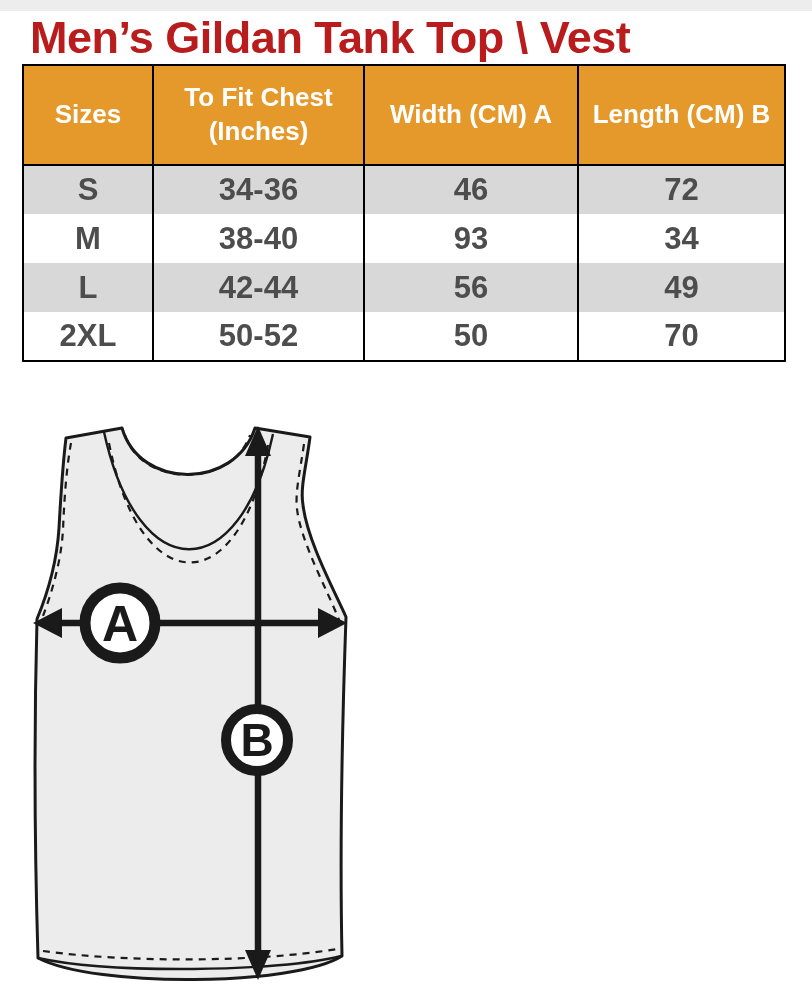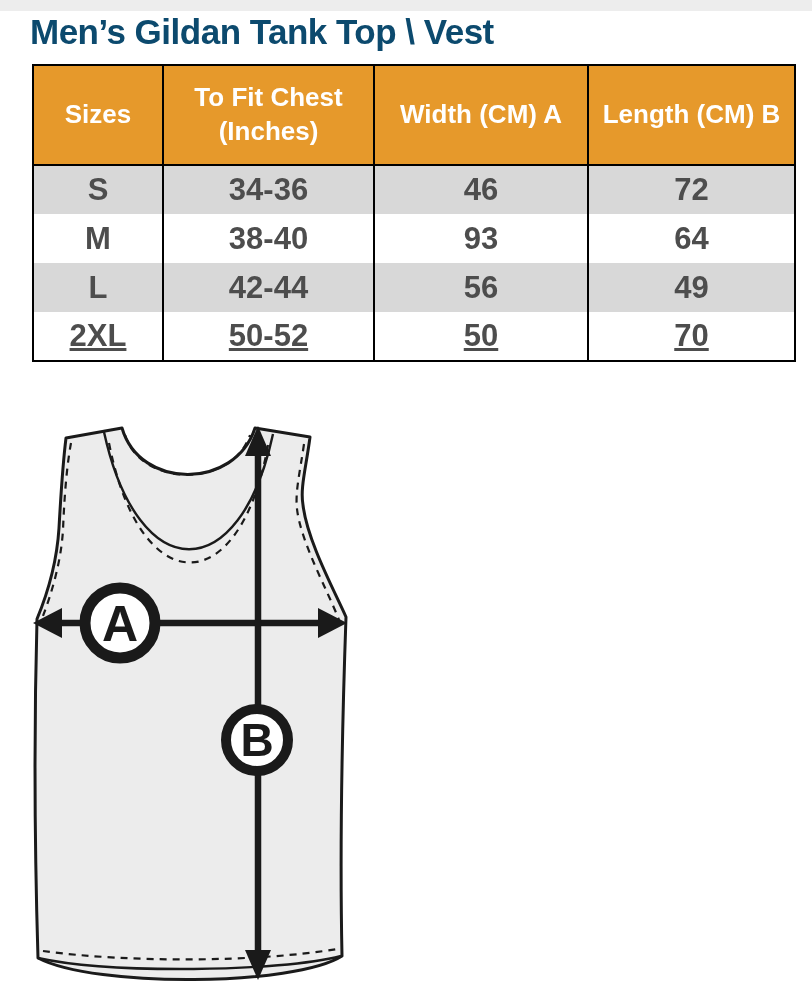--- a/index.html
+++ b/index.html
@@ -16,26 +16,26 @@
   html,body{width:812px;height:1000px;background:#fff;overflow:hidden;}
   body{font-family:"Liberation Sans","DejaVu Sans",sans-serif;position:relative;}
 
   .top-strip{
     position:absolute;left:0;top:0;width:812px;height:11px;
     background:#ededed;
   }
 
   .page-title{
     position:absolute;left:30px;top:12px;width:760px;
-    font-size:35px;font-weight:700;letter-spacing:-0.5px;color:#0c4a6e;
+    font-size:45px;font-weight:700;letter-spacing:-0.5px;color:#b91c1c;
     white-space:nowrap;
   }
 
   table.size-chart{
-    position:absolute;left:32px;top:64px;width:762px;
+    position:absolute;left:22px;top:64px;width:762px;
     border-collapse:collapse;table-layout:fixed;
     border:2px solid var(--border);
   }
   table.size-chart col.c1{width:130px;}
   table.size-chart col.c2{width:211px;}
   table.size-chart col.c3{width:214px;}
   table.size-chart col.c4{width:207px;}
 
   table.size-chart th{
     background:var(--header-bg);color:var(--header-text);
@@ -46,21 +46,21 @@
   }
   table.size-chart td{
     font-size:31px;font-weight:700;color:var(--cell-text);
     text-align:center;vertical-align:middle;
     border-left:2px solid var(--border);
     border-right:2px solid var(--border);
     height:49px;padding:0 4px;
   }
   table.size-chart tbody tr{background:var(--row-bg);}
   table.size-chart tbody tr:nth-child(odd){background:var(--row-alt-bg);}
-  table.size-chart tbody tr:last-child td{border-bottom:2px solid var(--border);text-decoration:underline;}
+  table.size-chart tbody tr:last-child td{border-bottom:2px solid var(--border);}
 
   .diagram-wrap{
     position:absolute;left:0;top:410px;width:400px;height:590px;
   }
   .garment{fill:var(--garment-fill);stroke:var(--line);stroke-width:3;stroke-linejoin:round;}
   .seam{fill:none;stroke:var(--line);stroke-width:2.4;}
   .stitch{fill:none;stroke:var(--line);stroke-width:2.2;stroke-dasharray:7 6;}
   .measure{stroke:var(--line);stroke-width:6.5;}
   .arrowhead{fill:var(--line);stroke:none;}
   .badge-circle{fill:#fff;stroke:var(--line);}
@@ -95,21 +95,21 @@
     <tr>
       <td>S</td>
       <td>34-36</td>
       <td>46</td>
       <td>72</td>
     </tr>
     <tr>
       <td>M</td>
       <td>38-40</td>
       <td>93</td>
-      <td>64</td>
+      <td>34</td>
     </tr>
     <tr>
       <td>L</td>
       <td>42-44</td>
       <td>56</td>
       <td>49</td>
     </tr>
     <tr>
       <td>2XL</td>
       <td>50-52</td>

